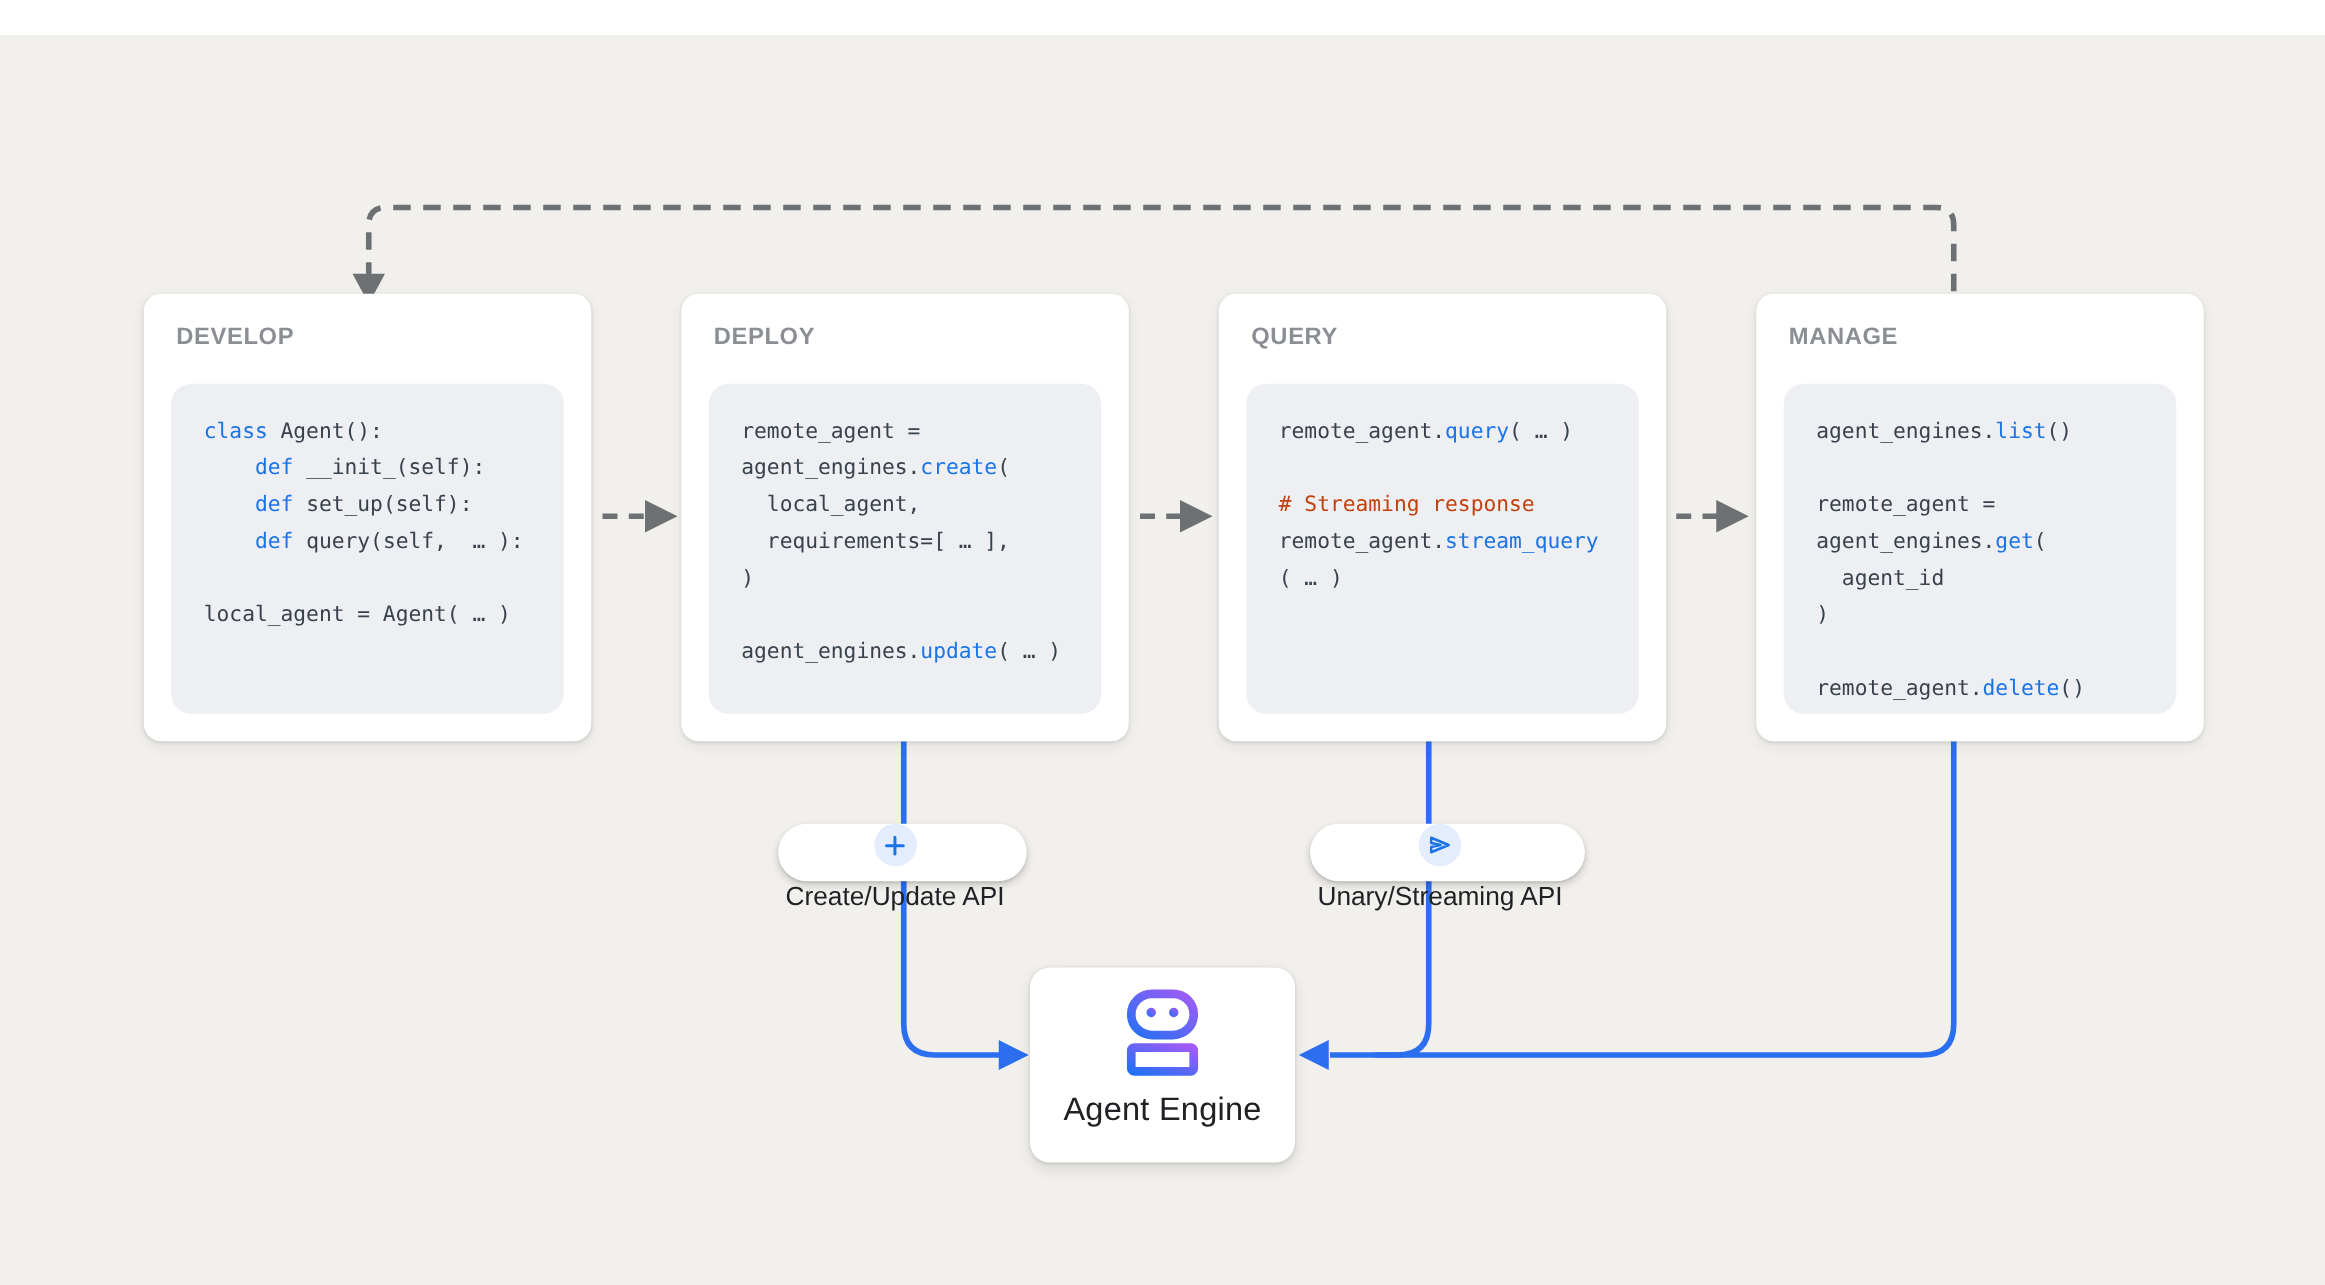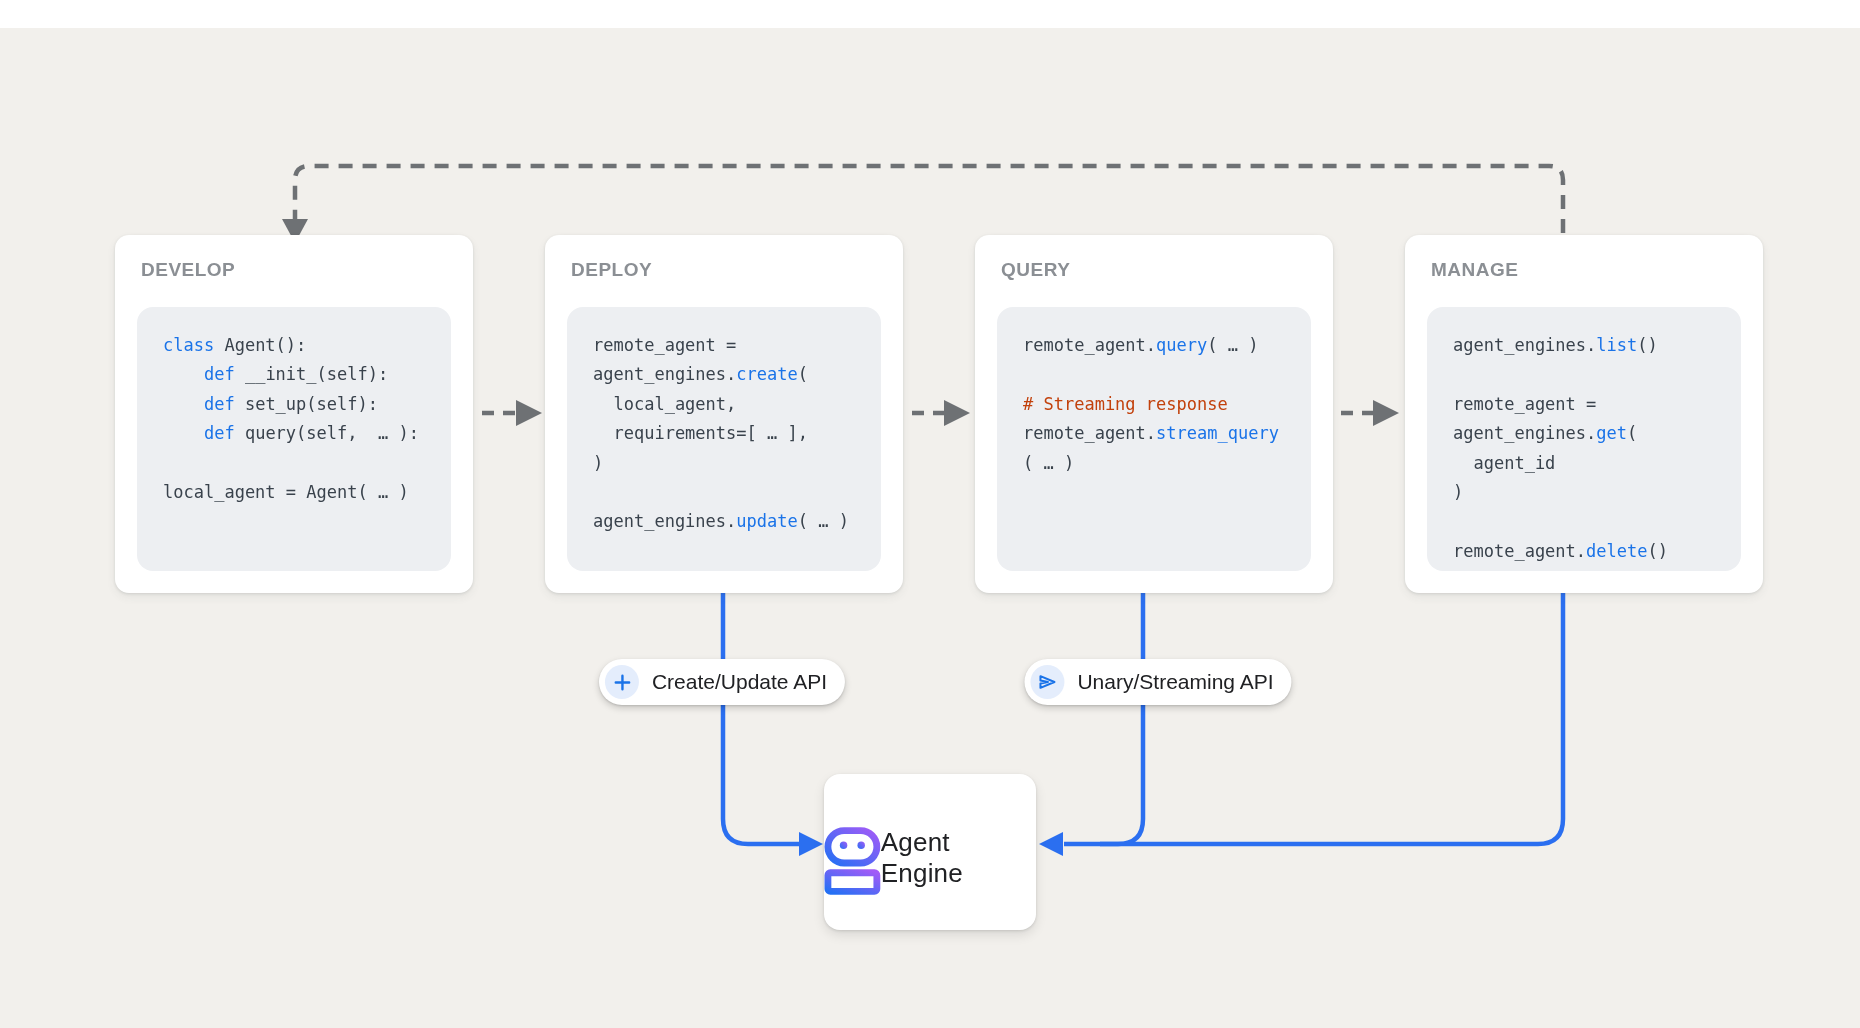--- a/index.html
+++ b/index.html
@@ -19,28 +19,28 @@
           font-family:"DejaVu Sans Mono", monospace; font-size:17px; color:#39424c;
           overflow:hidden; }
   .code-line { white-space:pre; line-height:29.4px; height:29.4px; }
   .kw { color:#1a73e8; }
   .cm { color:#c2410c; }
   .tx { color:#39424c; }
 
   .pill { position:absolute; top:631px; transform:translateX(-50%); height:46px;
           background:#ffffff; border-radius:23px; display:flex; align-items:center;
           gap:13px; padding:0 18px 0 6px; z-index:3; white-space:nowrap;
-          box-shadow:0 1px 2px rgba(0,0,0,.12), 0 3px 7px rgba(0,0,0,.18); }
+          box-shadow:0 1px 2px rgba(0,0,0,.12), 0 3px 7px rgba(0,0,0,.18);flex-direction:column; }
   .picon { width:34px; height:34px; border-radius:50%; background:#e4edfc; flex:0 0 auto;
            display:flex; align-items:center; justify-content:center; }
   .pill-label { font-size:21px; font-weight:500; color:#202124; }
 
   .engine { position:absolute; left:824px; top:746px; width:212px; height:156px;
             background:#ffffff; border-radius:16px; z-index:3;
-            display:flex; align-items:center;
+            display:flex; flex-direction:column; align-items:center;
             box-shadow:0 1px 3px rgba(0,0,0,.12), 0 5px 12px rgba(0,0,0,.10); }
   .engine .robot { margin-top:17px; }
   .engine-label { margin-top:11px; font-size:26px; font-weight:500; color:#202124;
                   letter-spacing:.2px; }
 </style>
 </head>
 <body>
 
 <div class="stage">
 

